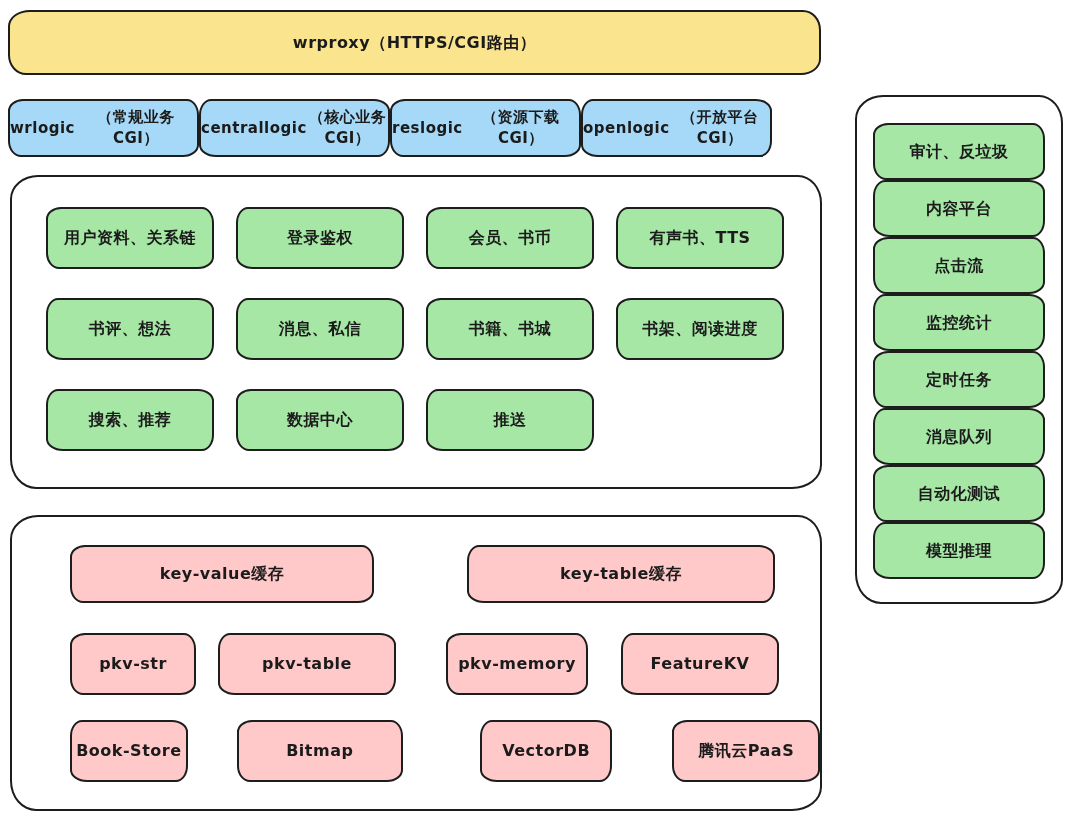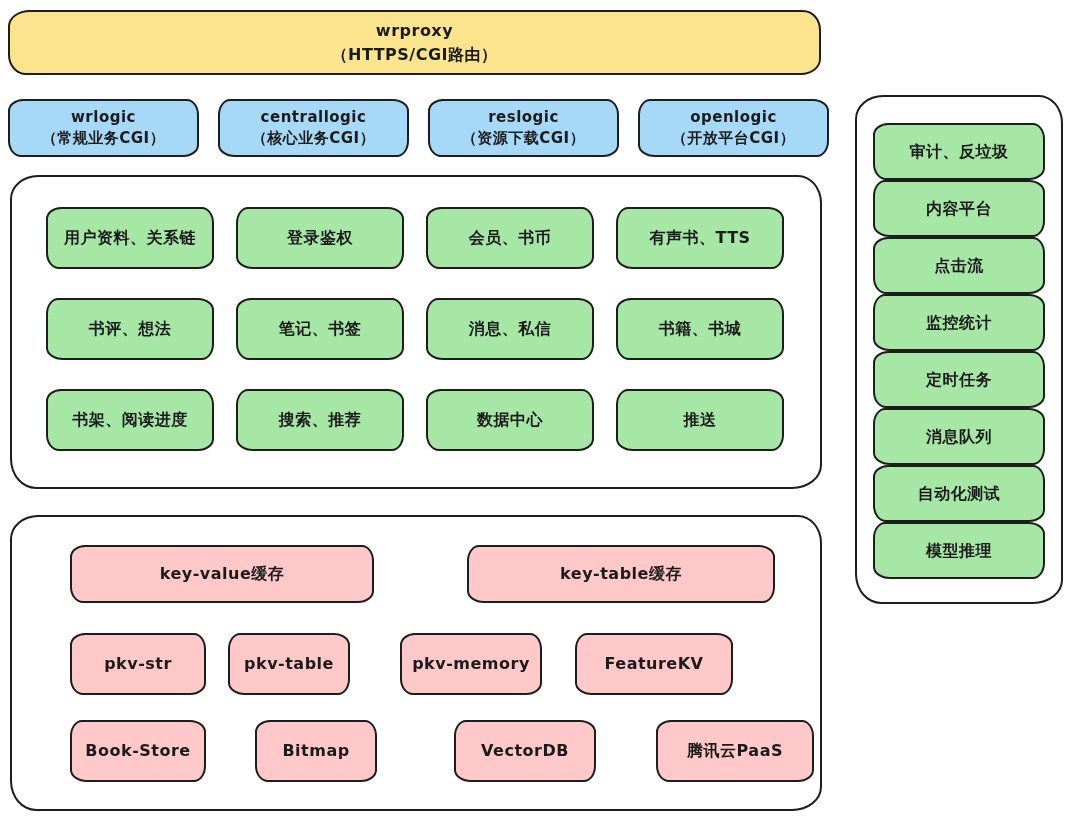--- a/index.html
+++ b/index.html
@@ -13,21 +13,21 @@
     width: 1080px;
     height: 819px;
     background: #ffffff;
     overflow: hidden;
     color: #1b1b1b;
   }
   .box {
     box-sizing: border-box;
     border: 2.5px solid #1d1d1d;
     display: flex;
-    flex-direction: column;
+    flex-direction: row;
     align-items: center;
     justify-content: center;
     text-align: center;
     font-size: 16px;
     font-weight: 600;
     letter-spacing: 0.5px;
     line-height: 1.45;
     border-radius: 15px 12px 16px 13px / 12px 16px 12px 16px;
   }
   .box.alt { border-radius: 12px 16px 12px 17px / 16px 12px 16px 12px; }
@@ -45,21 +45,20 @@
     width: 813px; height: 65px;
     background: #FBE48E;
     border-radius: 22px 18px 20px 18px / 16px 20px 16px 20px;
   }
   
   .logic-row {
     position: absolute;
     left: 8px; top: 99px;
     width: 821px; height: 58px;
     display: flex;
-    justify-content: space-between;
   }
   .logic-box {
     width: 191px; height: 58px;
     background: #A6D8F7;
     font-size: 15px;
     line-height: 1.4;
   }
   
   .services-panel {
     left: 10px; top: 175px;
@@ -85,22 +84,22 @@
   .cache-box { background: #FFC9C9; height: 58px; }
   .cache-box.c0 { margin-left: 58px; width: 304px; text-align: center; }
   .cache-box.c1 { margin-left: 93px; width: 308px; }
   .storage-row {
     display: flex;
     height: 62px;
   }
   .storage-row.r0 { margin-top: 30px; }
   .storage-row.r1 { margin-top: 25px; gap: 27px; }
   .storage-box { background: #FFC9C9; height: 62px; }
-  .storage-box.s0 { margin-left: 58px; width: 136px; }
-  .storage-box.s1 { margin-left: 22px; width: 122px; }
+  .storage-box.s0 { margin-left: 58px; width: 126px; }
+  .storage-box.s1 { margin-left: 22px; width: 178px; }
   .storage-box.s2 { margin-left: 50px; width: 142px; }
   .storage-box.s3 { margin-left: 33px; width: 158px; }
   
   .platform-panel {
     left: 855px; top: 95px;
     width: 208px; height: 509px;
     display: flex;
     flex-direction: column;
     align-items: center;
     justify-content: space-between;
@@ -140,21 +139,20 @@
       <span>（开放平台CGI）</span>
     </div>
   </div>
 
   <div class="panel services-panel">
     <div class="box service-box">用户资料、关系链</div>
     <div class="box alt service-box">登录鉴权</div>
     <div class="box service-box">会员、书币</div>
     <div class="box alt service-box">有声书、TTS</div>
     <div class="box alt service-box">书评、想法</div>
-    <div class="box service-box">笔记、书签</div>
     <div class="box alt service-box">消息、私信</div>
     <div class="box service-box">书籍、书城</div>
     <div class="box service-box">书架、阅读进度</div>
     <div class="box alt service-box">搜索、推荐</div>
     <div class="box service-box">数据中心</div>
     <div class="box alt service-box">推送</div>
   </div>
 
   <div class="panel storage-panel">
     <div class="cache-row">

